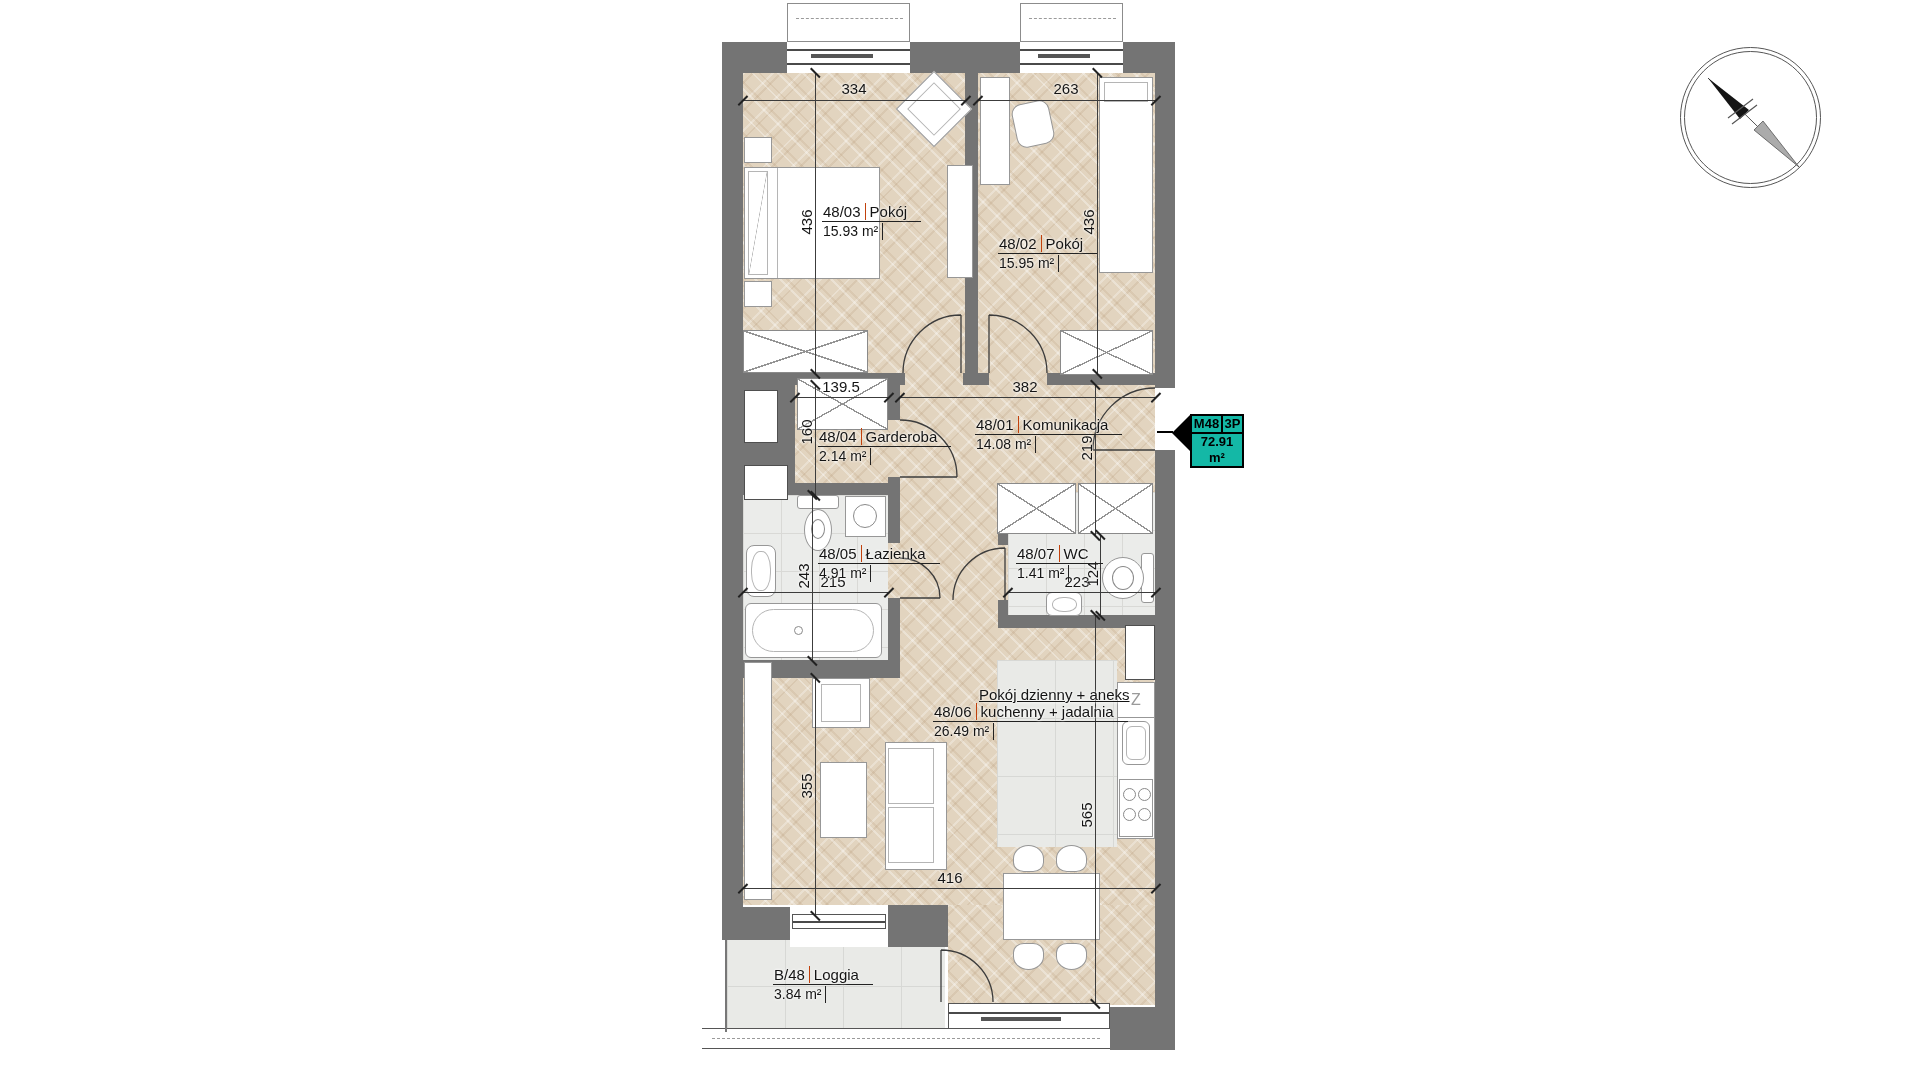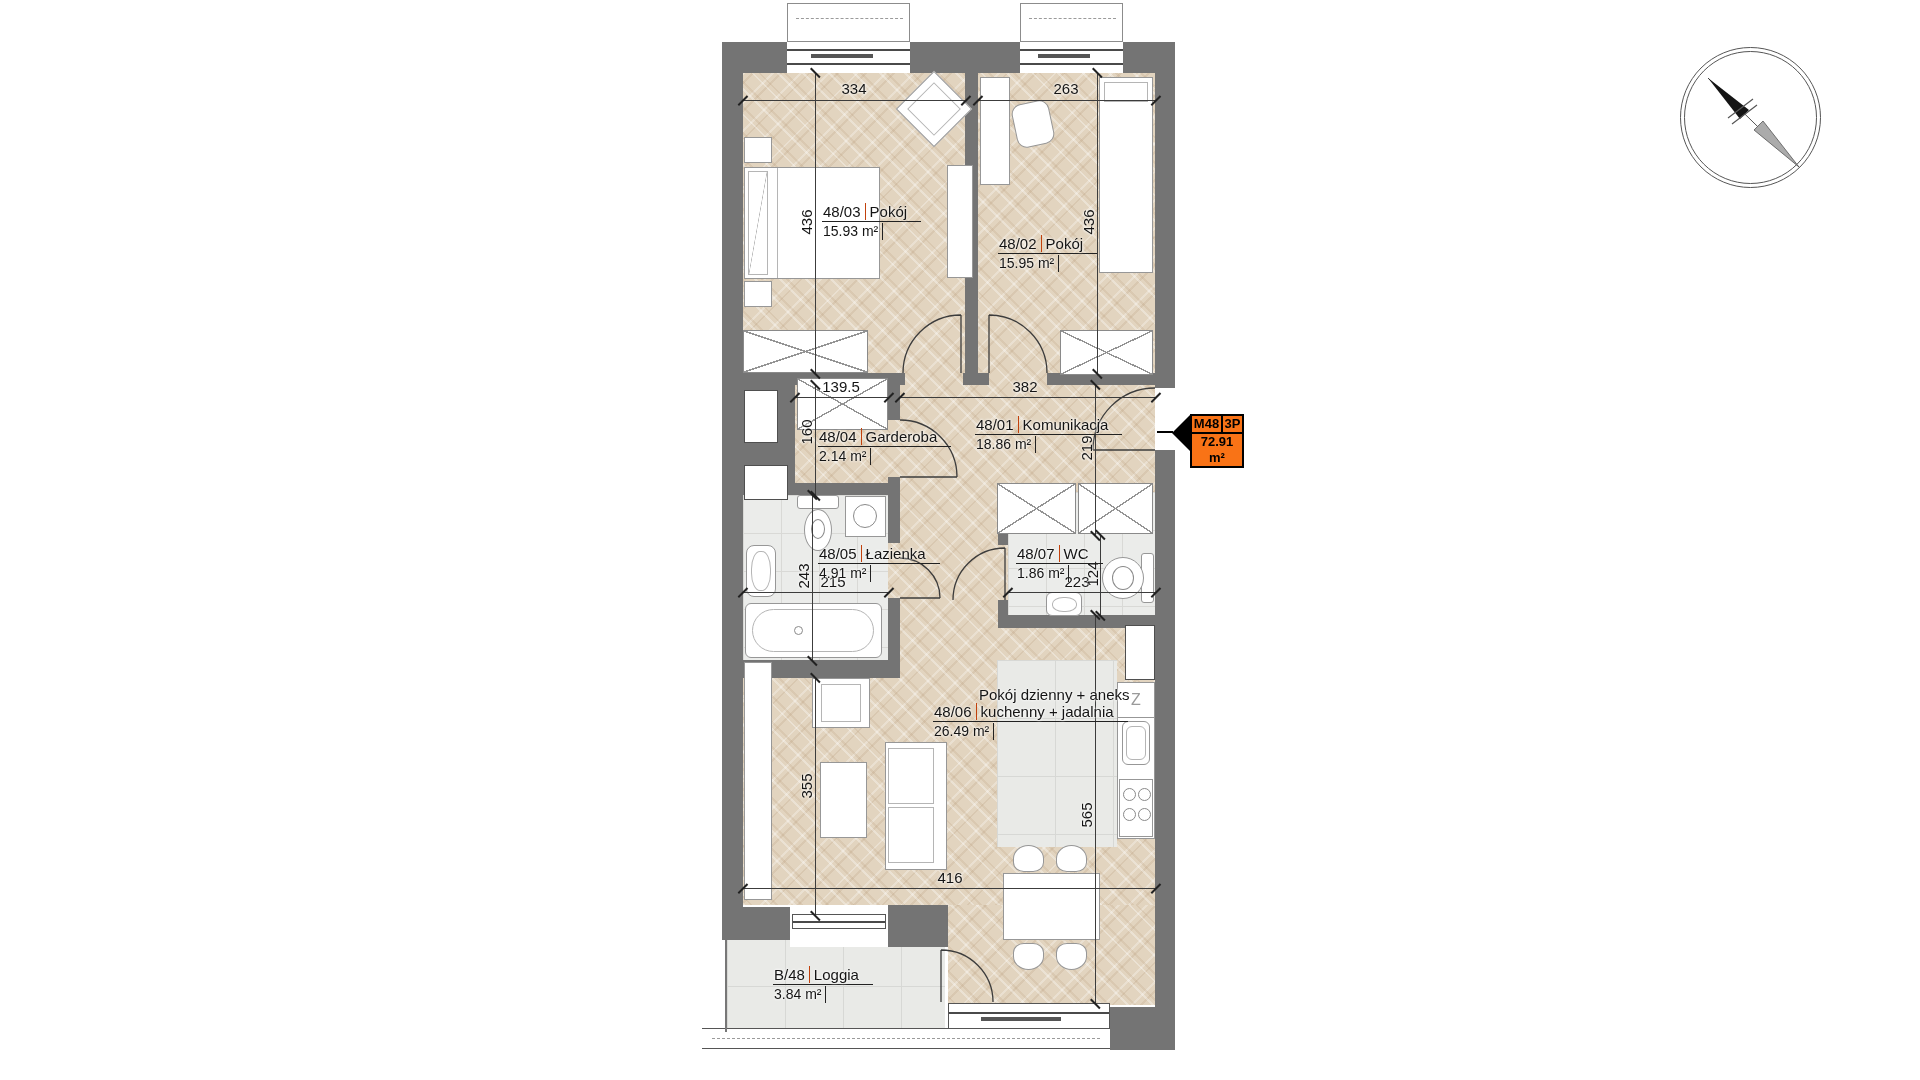--- a/index.html
+++ b/index.html
@@ -31,30 +31,30 @@
   .dimh::before{left:-1px;}.dimh::after{right:-1px;}
   .dimv::before,.dimv::after{content:"";position:absolute;left:-6px;width:13px;height:1.5px;background:#222;transform:rotate(45deg);}
   .dimv::before{top:-1px;}.dimv::after{bottom:-1px;}
   .hl,.vl{position:absolute;width:0;height:0;}
   .hl>span,.vl>span{display:inline-block;white-space:nowrap;font-size:15px;color:#141414;
      text-shadow:0 0 3px rgba(255,255,255,.95),0 0 3px rgba(255,255,255,.95);}
   .hl>span{transform:translate(-50%,-100%);}
   .vl>span{transform:translate(-50%,-50%) rotate(-90deg);}
   .rl{position:absolute;color:#141414;white-space:nowrap;
       text-shadow:0 0 3px rgba(255,255,255,.95),0 0 3px rgba(255,255,255,.95);}
-  .rl .l0{font-size:15px;padding-left:46px;}
+  .rl .l0{font-size:15px;padding-left:46px;text-decoration:underline;}
   .rl .r1{font-size:15px;border-bottom:1px solid #222;padding:0 14px 1px 1px;display:inline-block;}
   .rl .rid{padding-right:4px;}
   .rl .rname{border-left:1px solid #c2410c;padding-left:4px;}
   .rl .r2w{display:block;}
   .rl .r2{font-size:14px;border-right:1px solid #222;padding:0 4px 1px 1px;display:inline-block;}
   .winout{background:#fff;border:1px solid #8c8c8c;}
   .dash{border-top:1px dashed #9a9a9a;}
   .sill{background:#fff;border-top:1.5px solid #555;border-bottom:1.5px solid #555;}
-  .unit-tag{border:2px solid #000;background:#f97316;font-weight:bold;font-size:13px;color:#000;width:54px;}
+  .unit-tag{border:2px solid #000;background:#14b8a6;font-weight:bold;font-size:13px;color:#000;width:54px;}
   .ut-row1{display:flex;border-bottom:2px solid #000;line-height:16px;}
   .ut-code{flex:1;text-align:center;border-right:2px solid #000;}
   .ut-type{width:19px;text-align:center;}
   .ut-row2{text-align:center;line-height:16px;}
   .tri{width:0;height:0;border-top:19px solid transparent;border-bottom:19px solid transparent;border-right:19px solid #000;}
   .circ{border-radius:50%;border:1.5px solid #8a8a8a;background:#fff;}
   .zl{font-size:16px;color:#9a9a9a;display:flex;align-items:center;justify-content:center;height:100%;}
 </style>
 </head>
 <body>
@@ -253,29 +253,29 @@
   <div class="rl" style="left:998px;top:235px">
     <span class="r1"><span class="rid">48/02</span><span class="rname">Pokój</span></span>
     <span class="r2w"><span class="r2">15.95 m²</span></span>
   </div>
   <div class="rl" style="left:818px;top:428px">
     <span class="r1"><span class="rid">48/04</span><span class="rname">Garderoba</span></span>
     <span class="r2w"><span class="r2">2.14 m²</span></span>
   </div>
   <div class="rl" style="left:975px;top:416px">
     <span class="r1"><span class="rid">48/01</span><span class="rname">Komunikacja</span></span>
-    <span class="r2w"><span class="r2">18.86 m²</span></span>
+    <span class="r2w"><span class="r2">14.08 m²</span></span>
   </div>
   <div class="rl" style="left:818px;top:545px">
     <span class="r1"><span class="rid">48/05</span><span class="rname">Łazienka</span></span>
     <span class="r2w"><span class="r2">4.91 m²</span></span>
   </div>
   <div class="rl" style="left:1016px;top:545px">
     <span class="r1"><span class="rid">48/07</span><span class="rname">WC</span></span>
-    <span class="r2w"><span class="r2">1.86 m²</span></span>
+    <span class="r2w"><span class="r2">1.41 m²</span></span>
   </div>
   <div class="rl" style="left:933px;top:686px">
     <div class="l0">Pokój dzienny + aneks</div>
     <span class="r1"><span class="rid">48/06</span><span class="rname">kuchenny + jadalnia</span></span>
     <span class="r2w"><span class="r2">26.49 m²</span></span>
   </div>
   <div class="rl" style="left:773px;top:966px">
     <span class="r1"><span class="rid">B/48</span><span class="rname">Loggia</span></span>
     <span class="r2w"><span class="r2">3.84 m²</span></span>
   </div>

